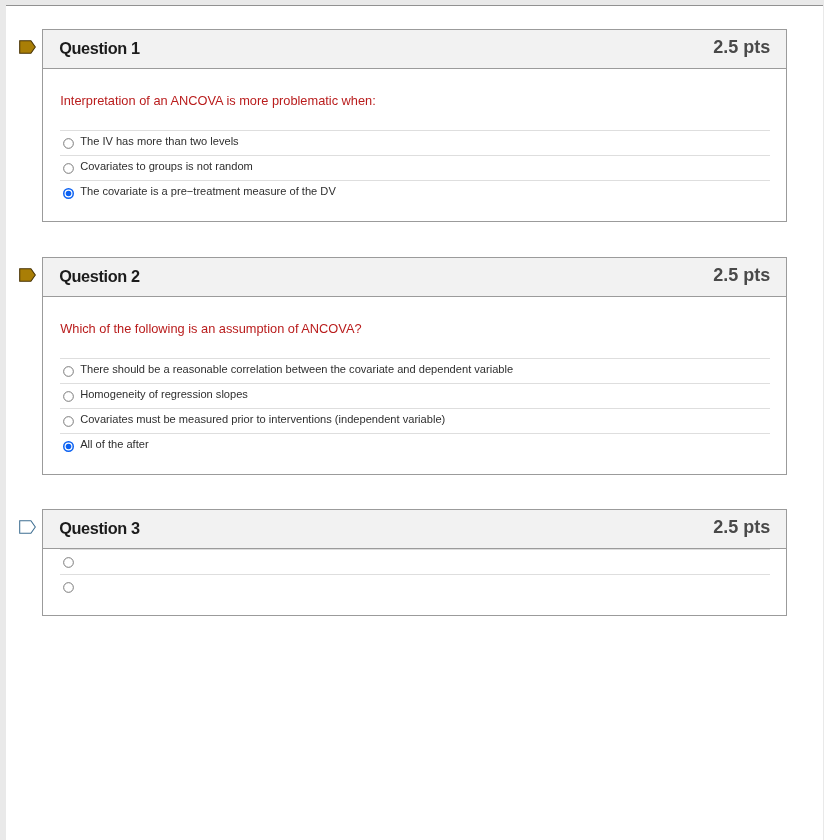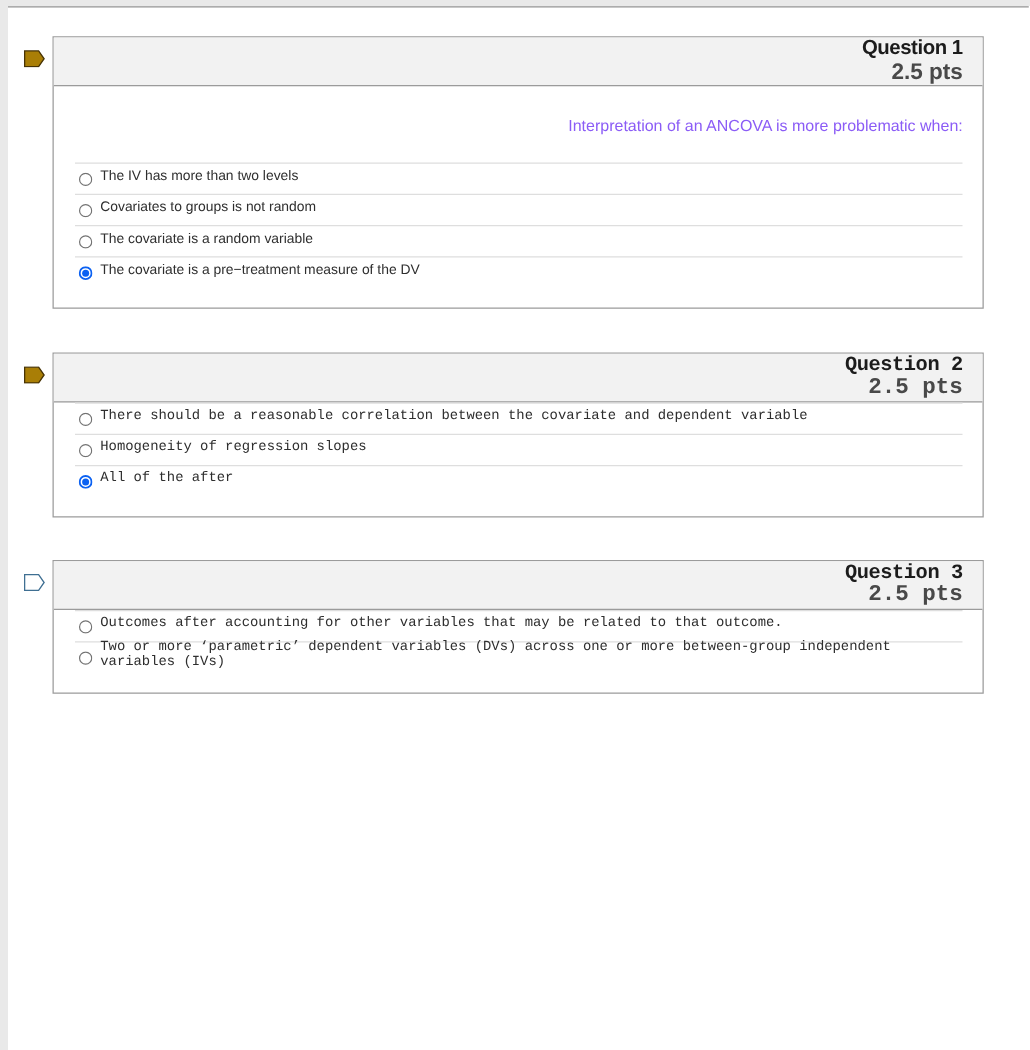--- a/index.html
+++ b/index.html
@@ -11,36 +11,36 @@
     overflow:hidden;
     -webkit-font-smoothing:antialiased;
   }
   .page{will-change:transform;transform:translateZ(0);
     position:absolute;left:5.8px;top:4.6px;width:817px;height:836px;
     background:var(--page-bg,#ffffff);box-sizing:border-box;
     border-top:1.6px solid #919191;
     padding-top:23.4px;
   }
   .qwrap{position:relative;}
-  .qwrap + .qwrap{margin-top:34.9px;font-family:Liberation Mono, monospace;}
+  .qwrap + .qwrap{margin-top:34.9px;}
   .qwrap.gap-sm{margin-top:34.2px;}
   .flag-cell{position:absolute;left:13px;top:10.9px;width:17px;height:14px;line-height:0;}
   .qbox{
     margin-left:36.2px;width:745px;
     border:1px solid var(--card-border,#9b9b9b);background:var(--page-bg,#fff);box-sizing:border-box;
   }
   .qhead{
     background:var(--header-bg,#f2f2f2);border-bottom:1px solid var(--card-border,#9b9b9b);
-    height:39px;display:flex;align-items:flex-end;
-    padding:0 16px 0 16px;justify-content:space-between;box-sizing:border-box;flex-direction:column;
+    height:39px;display:flex;align-items:center;
+    padding:0 16px 0 16px;justify-content:space-between;box-sizing:border-box;
   }
   .qtitle{font-size:16.3px;font-weight:bold;color:#1c1c1c;letter-spacing:-0.35px;position:relative;top:-1px;}
   .qpts{font-size:18px;font-weight:bold;color:#494949;position:relative;top:-2px;}
   .qbody{padding:0 16px 0 17px;}
-  .prompt{font-size:12.8px;color:#8b5cf6;padding:24px 0 21px 0;line-height:16px;text-align:right;}
+  .prompt{font-size:12.8px;color:#b91c1c;padding:24px 0 21px 0;line-height:16px;}
   .ans{
     border-top:1px solid var(--divider,#dedede);display:flex;align-items:center;
     height:25px;box-sizing:border-box;
   }
   .ans .rd{width:11px;height:11px;margin:0 6px 0 3px;flex:none;line-height:0;display:block;}
   .anslabel{font-size:11.1px;color:#2e2e2e;position:relative;top:-2px;}
   .qfoot{height:16px;}
 </style>
 </head>
 <body>
@@ -65,56 +65,57 @@
               <span class="anslabel">The IV has more than two levels</span>
             </div>
             <div class="ans">
               <span class="rd"><svg width="11" height="11" viewBox="0 0 11 11">
                   <circle cx="5.5" cy="5.5" r="4.85" fill="#ffffff" stroke="#737373" stroke-width="0.95"></circle>
                 </svg></span>
               <span class="anslabel">Covariates to groups is not random</span>
             </div>
             <div class="ans">
               <span class="rd"><svg width="11" height="11" viewBox="0 0 11 11">
-                  <circle cx="5.5" cy="5.5" r="4.85" fill="#ffffff" stroke="#737373" stroke-width="0.95"></circle>
-                </svg></span>
-              <span class="anslabel">The covariate is a random variable</span>
-            </div>
-            <div class="ans">
-              <span class="rd"><svg width="11" height="11" viewBox="0 0 11 11">
                   <circle cx="5.5" cy="5.5" r="4.75" fill="#ffffff" stroke="#0b61f2" stroke-width="1.5"></circle>
                   <circle cx="5.5" cy="5.5" r="2.8" fill="#0b61f2"></circle>
                 </svg></span>
               <span class="anslabel">The covariate is a pre−treatment measure of the DV</span>
             </div>
           </div>
           <div class="qfoot"></div>
         </div>
       </div>
       <div class="qwrap">
         <div class="flag-cell"><svg width="17" height="14" viewBox="0 0 17 14">
             <path d="M0.7 0.7 H11.9 L16.3 7 L11.9 13.3 H0.7 Z" fill="#a97e06" stroke="#473305" stroke-width="1.05" stroke-linejoin="miter"></path>
           </svg></div>
         <div class="qbox">
           <div class="qhead">
             <span class="qtitle">Question 2</span>
             <span class="qpts">2.5 pts</span>
           </div>
           <div class="qbody">
+            <div class="prompt">Which of the following is an assumption of ANCOVA?</div>
             <div class="ans">
               <span class="rd"><svg width="11" height="11" viewBox="0 0 11 11">
                   <circle cx="5.5" cy="5.5" r="4.85" fill="#ffffff" stroke="#737373" stroke-width="0.95"></circle>
                 </svg></span>
               <span class="anslabel">There should be a reasonable correlation between the covariate and dependent variable</span>
             </div>
             <div class="ans">
               <span class="rd"><svg width="11" height="11" viewBox="0 0 11 11">
                   <circle cx="5.5" cy="5.5" r="4.85" fill="#ffffff" stroke="#737373" stroke-width="0.95"></circle>
                 </svg></span>
               <span class="anslabel">Homogeneity of regression slopes</span>
+            </div>
+            <div class="ans">
+              <span class="rd"><svg width="11" height="11" viewBox="0 0 11 11">
+                  <circle cx="5.5" cy="5.5" r="4.85" fill="#ffffff" stroke="#737373" stroke-width="0.95"></circle>
+                </svg></span>
+              <span class="anslabel">Covariates must be measured prior to interventions (independent variable)</span>
             </div>
             <div class="ans">
               <span class="rd"><svg width="11" height="11" viewBox="0 0 11 11">
                   <circle cx="5.5" cy="5.5" r="4.75" fill="#ffffff" stroke="#0b61f2" stroke-width="1.5"></circle>
                   <circle cx="5.5" cy="5.5" r="2.8" fill="#0b61f2"></circle>
                 </svg></span>
               <span class="anslabel">All of the after</span>
             </div>
           </div>
           <div class="qfoot"></div>
@@ -127,26 +128,24 @@
         <div class="qbox">
           <div class="qhead">
             <span class="qtitle">Question 3</span>
             <span class="qpts">2.5 pts</span>
           </div>
           <div class="qbody">
             <div class="ans">
               <span class="rd"><svg width="11" height="11" viewBox="0 0 11 11">
                   <circle cx="5.5" cy="5.5" r="4.85" fill="#ffffff" stroke="#737373" stroke-width="0.95"></circle>
                 </svg></span>
-              <span class="anslabel">Outcomes after accounting for other variables that may be related to that outcome.</span>
             </div>
             <div class="ans">
               <span class="rd"><svg width="11" height="11" viewBox="0 0 11 11">
                   <circle cx="5.5" cy="5.5" r="4.85" fill="#ffffff" stroke="#737373" stroke-width="0.95"></circle>
                 </svg></span>
-              <span class="anslabel">Two or more ‘parametric’ dependent variables (DVs) across one or more between-group independent variables (IVs)</span>
             </div>
           </div>
           <div class="qfoot"></div>
         </div>
       </div>
     </div>
 </div>
 
 </body></html>

